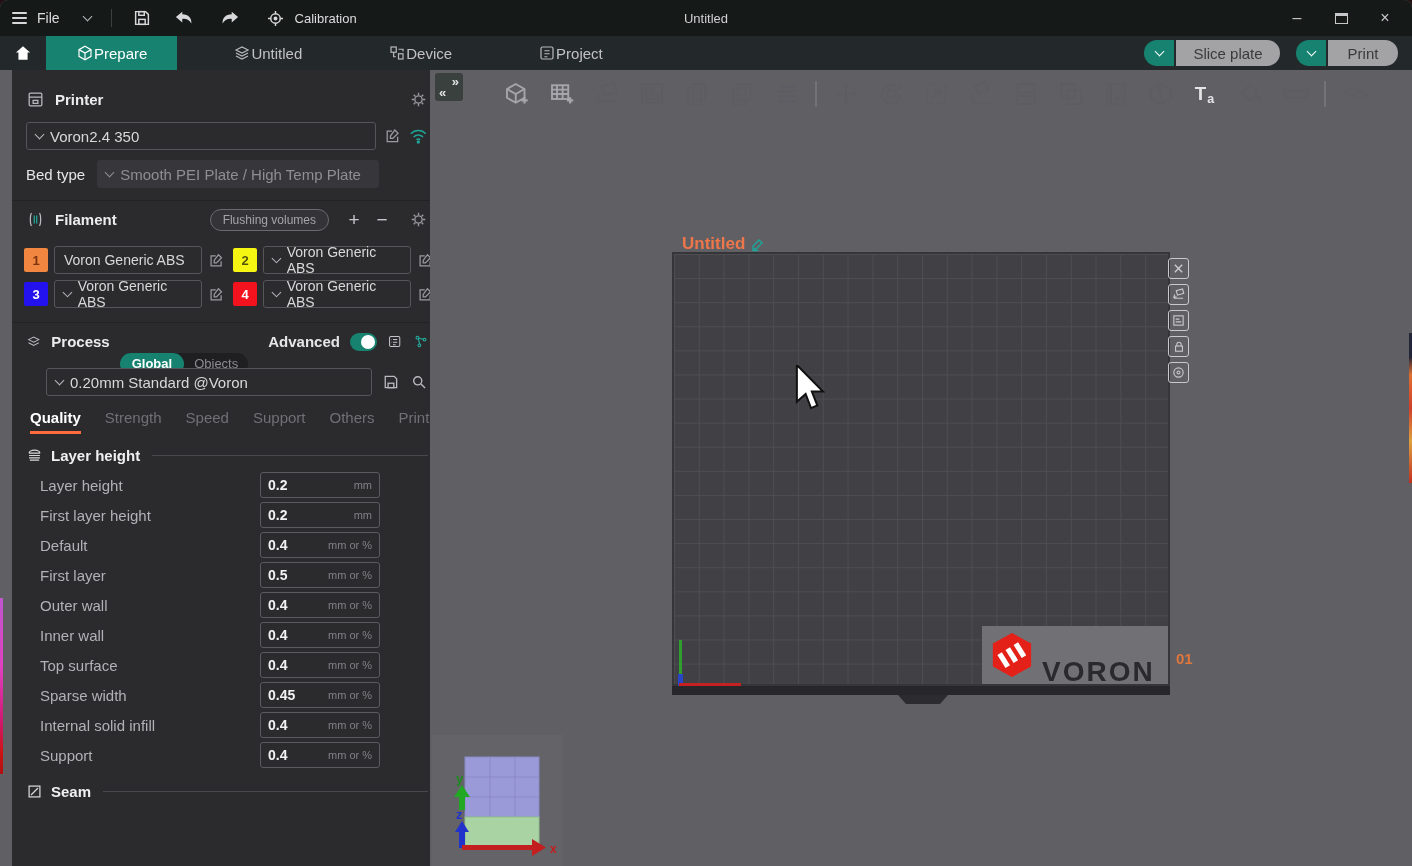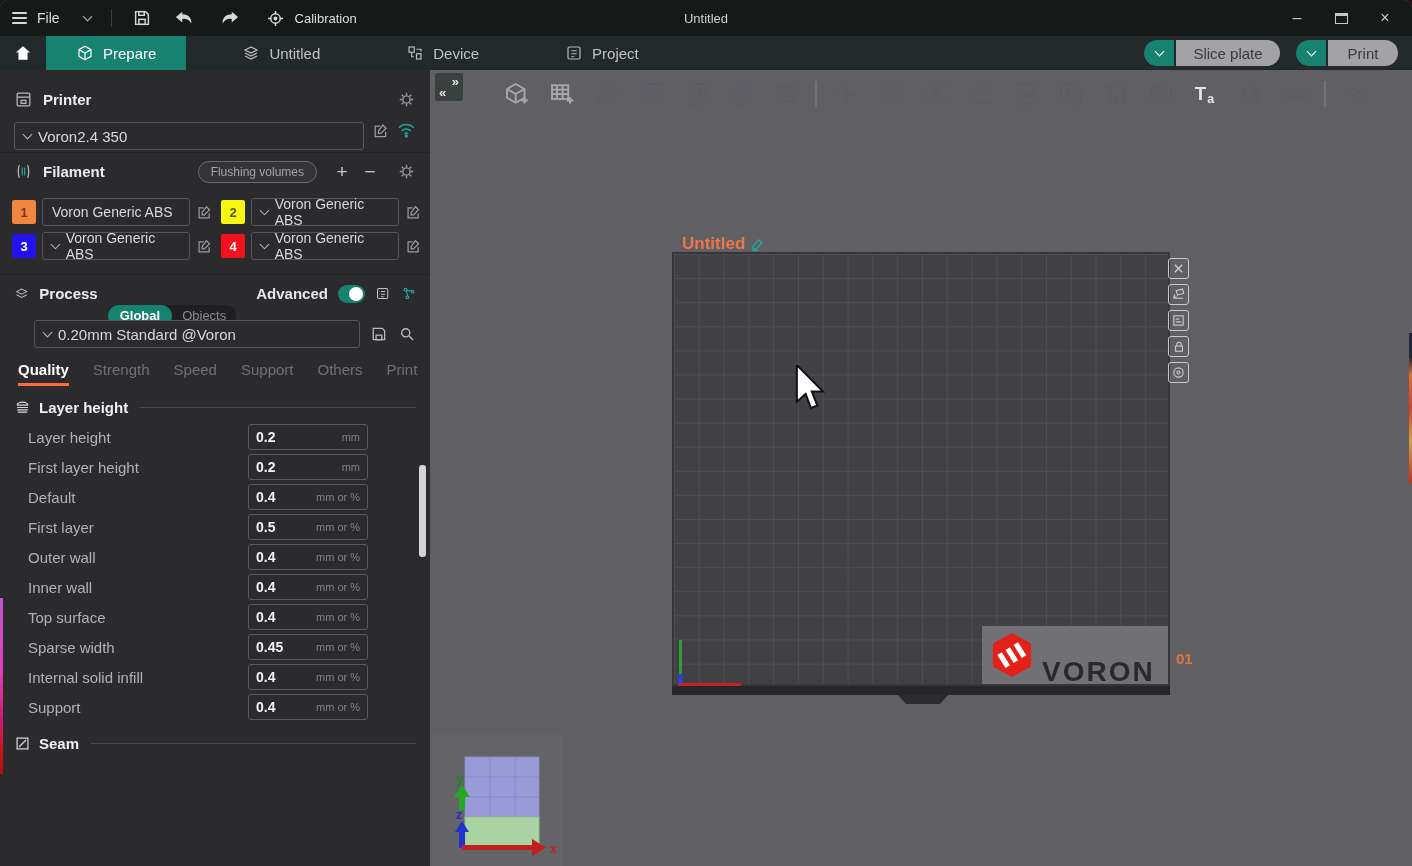--- a/index.html
+++ b/index.html
@@ -19,38 +19,38 @@
   .tb-sep { width:1px; height:18px; background:#3a403f; margin:0 10px; }
   .tb-title { position:absolute; left:0; right:0; text-align:center; color:#cfcfd2; font-size:13px; pointer-events:none; }
   .winbtns { position:absolute; right:0; top:0; height:36px; display:flex; align-items:center; gap:6px; padding-right:8px; }
   .winbtn { width:38px; height:30px; display:flex; align-items:center; justify-content:center; color:#c8c8cc; font-size:16px; }
   .maxbox { width:13px; height:11px; border:1.6px solid #c8c8cc; border-top-width:3px; }
 
   
   .tabbar { position:absolute; left:0; top:36px; width:1412px; height:34px; background:#23282a;
     display:flex; align-items:stretch; color:#c2c2c6; }
   .home { width:46px; display:flex; align-items:center; justify-content:center; }
-  .maintab { display:flex; align-items:center; gap:9px; padding:0 30px; font-size:15px; }
+  .maintab { display:flex; align-items:center; padding:0 30px; font-size:15px; }
   .maintab.active { background:#16826f; color:#fff; }
   .tabbar-right { position:absolute; right:14px; top:4px; display:flex; gap:16px; }
   .split-btn { display:flex; align-items:center; }
   .split-chev { width:30px; height:26px; background:#16826f; border-radius:13px 0 0 13px;
     display:flex; align-items:center; justify-content:center; margin-right:2px; }
   .split-main { height:26px; background:#a3a3a5; color:#3a3a3c; font-size:15px;
     border-radius:0 13px 13px 0; display:flex; align-items:center; justify-content:center;text-align:center; }
   .split-main.wide { width:104px; } .split-main.narrow { width:70px; }
 
   
-  .sidebar { position:absolute; left:0; top:70px; width:430px; height:796px; background:#2b2b2e; color:#e6e6e8; }
+  .sidebar { position:absolute; left:12px; top:70px; width:430px; height:796px; background:#2b2b2e; color:#e6e6e8; }
   .sect-head { display:flex; align-items:center; height:38px; padding:0 14px; gap:10px; border-top:1px solid #232326; }
   .sect-title { font-size:15px; font-weight:bold; color:#ececee; }
   .push { flex:1; }
   .selbox { display:flex; align-items:center; gap:7px; border:1px solid #55555a; border-radius:3px;
     height:28px; padding:0 9px; font-size:15px; color:#d8d8da; background:#2b2b2e; }
-  .row-printer { display:flex; align-items:flex-start; padding:4px 14px 2px; gap:8px; }
+  .row-printer { display:flex; align-items:center; padding:4px 14px 2px; gap:8px; }
   .row-bed { display:flex; align-items:center; padding:8px 14px 12px; gap:12px; font-size:15px; }
   .bedsel { background:#37373b; border:none; color:#8e8e93; width:282px; }
   .pill { border:1px solid #6a6a6e; border-radius:11px; height:22px; padding:0 12px; font-size:12px;
     color:#a4a4a8; display:flex; align-items:center; background:#343438; }
   .pm { font-size:19px; color:#c6c6ca; width:18px; text-align:center; }
   .fil-grid { display:grid; grid-template-columns:1fr 1fr; gap:6px 8px; padding:8px 12px 14px; }
   .fil-cell { display:flex; align-items:center; gap:6px; }
   .fbadge { width:24px; height:24px; border-radius:2px; font-size:13px; font-weight:bold;
     display:flex; align-items:center; justify-content:center; }
   .f1 { background:#f0863f; color:#7c3410; } .f2 { background:#f6f613; color:#55550a; }
@@ -239,20 +239,27 @@
       </div>
       <svg width="18" height="18" viewBox="0 0 22 22" stroke="#9a9aa0" fill="none" stroke-width="1.6">
         <path d="M17 12v6H4V5h6"></path>
           <path d="M13.5 3.5l4 4L11 14H8v-3z"></path>
         </svg>
       <svg width="19" height="16" viewBox="0 0 20 17" stroke="#1fa394" fill="none" stroke-width="1.7">
         <path d="M2 6a11 11 0 0 1 16 0M5 9.5a7 7 0 0 1 10 0M8 12.5a3.2 3.2 0 0 1 4 0"></path>
           <circle cx="10" cy="15" r="1" fill="#1fa394"></circle>
         </svg>
     </div>
+    <div class="row-bed">
+      <span>Bed type</span>
+      <div class="selbox bedsel">
+        <span class="chev" style="border-color:#8e8e93"></span>
+          <span>Smooth PEI Plate / High Temp Plate</span>
+      </div>
+    </div>
 
     <div class="sect-head">
       <svg width="19" height="19" viewBox="0 0 24 24" stroke="#b9b9be" fill="none" stroke-width="1.6">
         <path d="M7 4c-2 2.2-2 13.8 0 16M17 4c2 2.2 2 13.8 0 16"></path>
           <path d="M10.5 7v10M13.5 7v10" stroke="#1fa394"></path>
         </svg>
       <span class="sect-title">Filament</span>
       <span class="push"></span>
       <span class="pill">Flushing volumes</span>
       <span class="pm" style="margin-left:6px">+</span>

